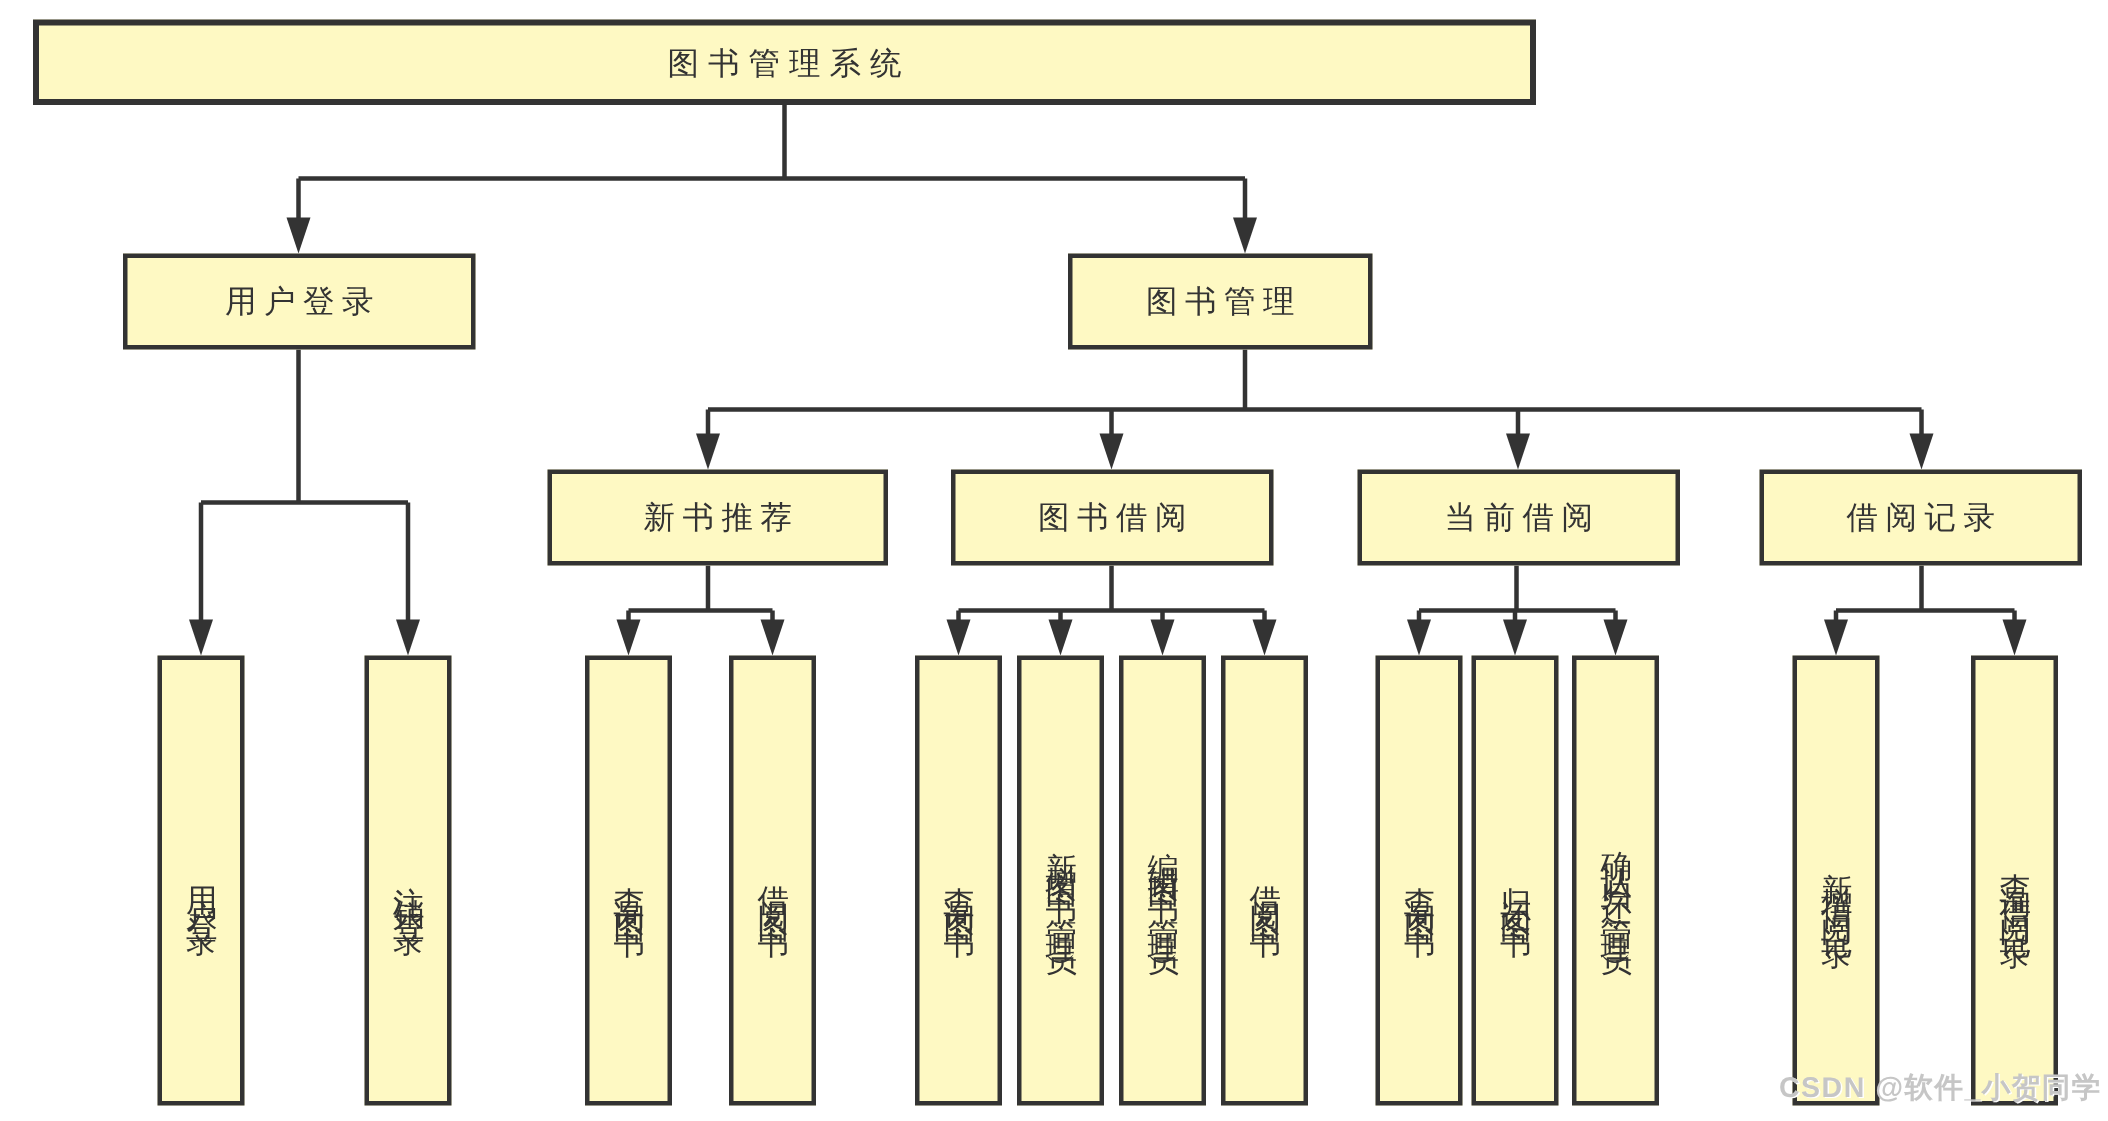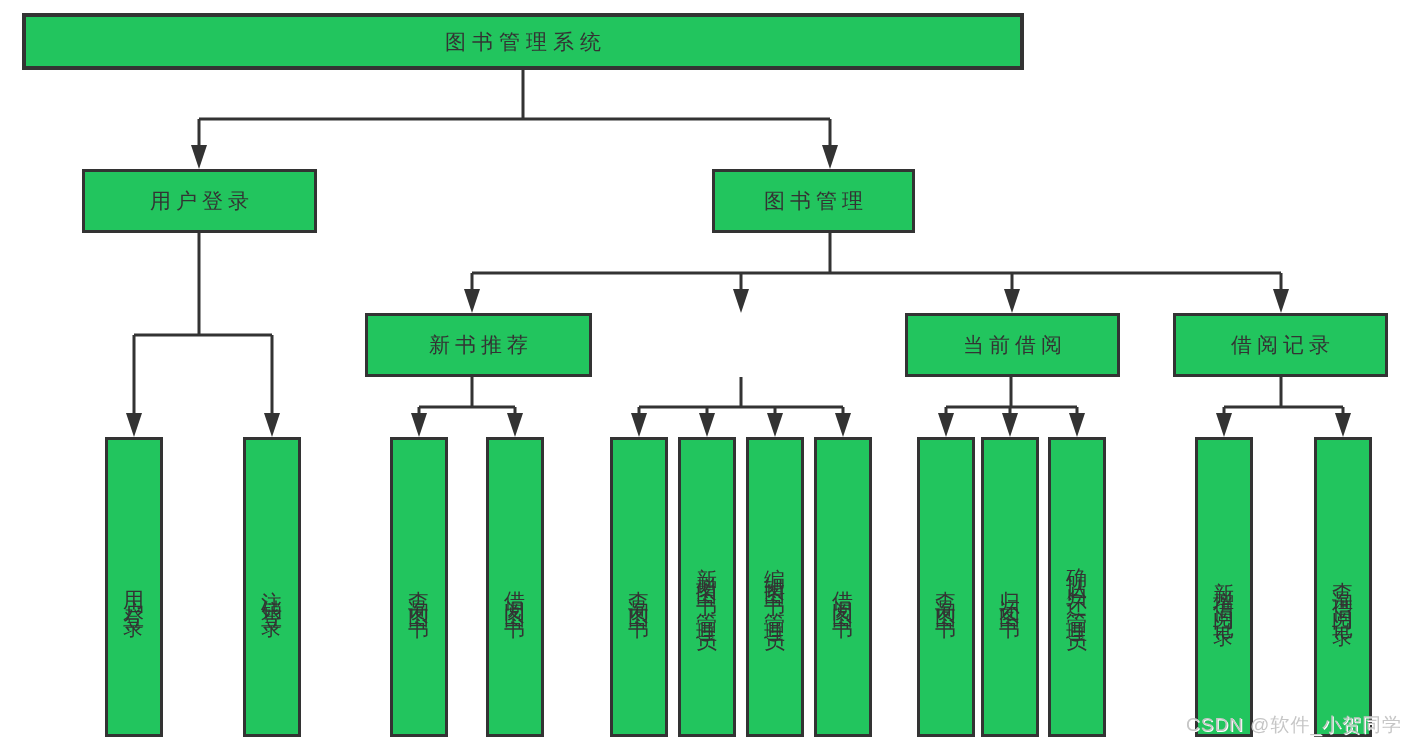--- a/index.html
+++ b/index.html
@@ -19,21 +19,21 @@
     position: absolute;
     left: 0;
     top: 0;
     width: 1405px;
     height: 747px;
   }
   .node {
     position: absolute;
     box-sizing: border-box;
     border: 3px solid #333333;
-    background: #22c55e;
+    background: #fef9c3;
     color: #333333;
     display: flex;
     align-items: center;
     justify-content: center;
     font-size: 21px;
   }
   .h-node .label {
     letter-spacing: 5px;
     margin-left: 5px;
     white-space: nowrap;
@@ -57,20 +57,21 @@
   .watermark {
     position: absolute;
     left: 1186px;
     top: 712px;
     font-size: 19px;
     letter-spacing: 1px;
     color: #c6c6c6;
     white-space: nowrap;
     text-shadow: 1px 1px 0 #ffffff;
     z-index: 6;
+    font-weight: bold;
   }
 </style>
 </head>
 <body>
 
 <div class="canvas">
 
   <svg class="connectors" viewBox="0 0 1405 747" xmlns="http://www.w3.org/2000/svg">
 
     <g stroke="#333333" stroke-width="3" fill="none">
@@ -142,20 +143,23 @@
   <div class="node h-node" style="left:82px; top:169px; width:235px; height:64px;">
     <span class="label">用户登录</span>
   </div>
   <div class="node h-node" style="left:712px; top:169px; width:203px; height:64px;">
     <span class="label">图书管理</span>
   </div>
 
   <div class="node h-node" style="left:365px; top:313px; width:227px; height:64px;">
     <span class="label">新书推荐</span>
   </div>
+  <div class="node h-node" style="left:634px; top:313px; width:215px; height:64px;">
+    <span class="label">图书借阅</span>
+  </div>
   <div class="node h-node" style="left:905px; top:313px; width:215px; height:64px;">
     <span class="label">当前借阅</span>
   </div>
   <div class="node h-node" style="left:1173px; top:313px; width:215px; height:64px;">
     <span class="label">借阅记录</span>
   </div>
 
   <div class="node v-node" style="left:105px; top:437px; width:58px; height:300px;">
     <span class="label">用户登录</span>
   </div>

